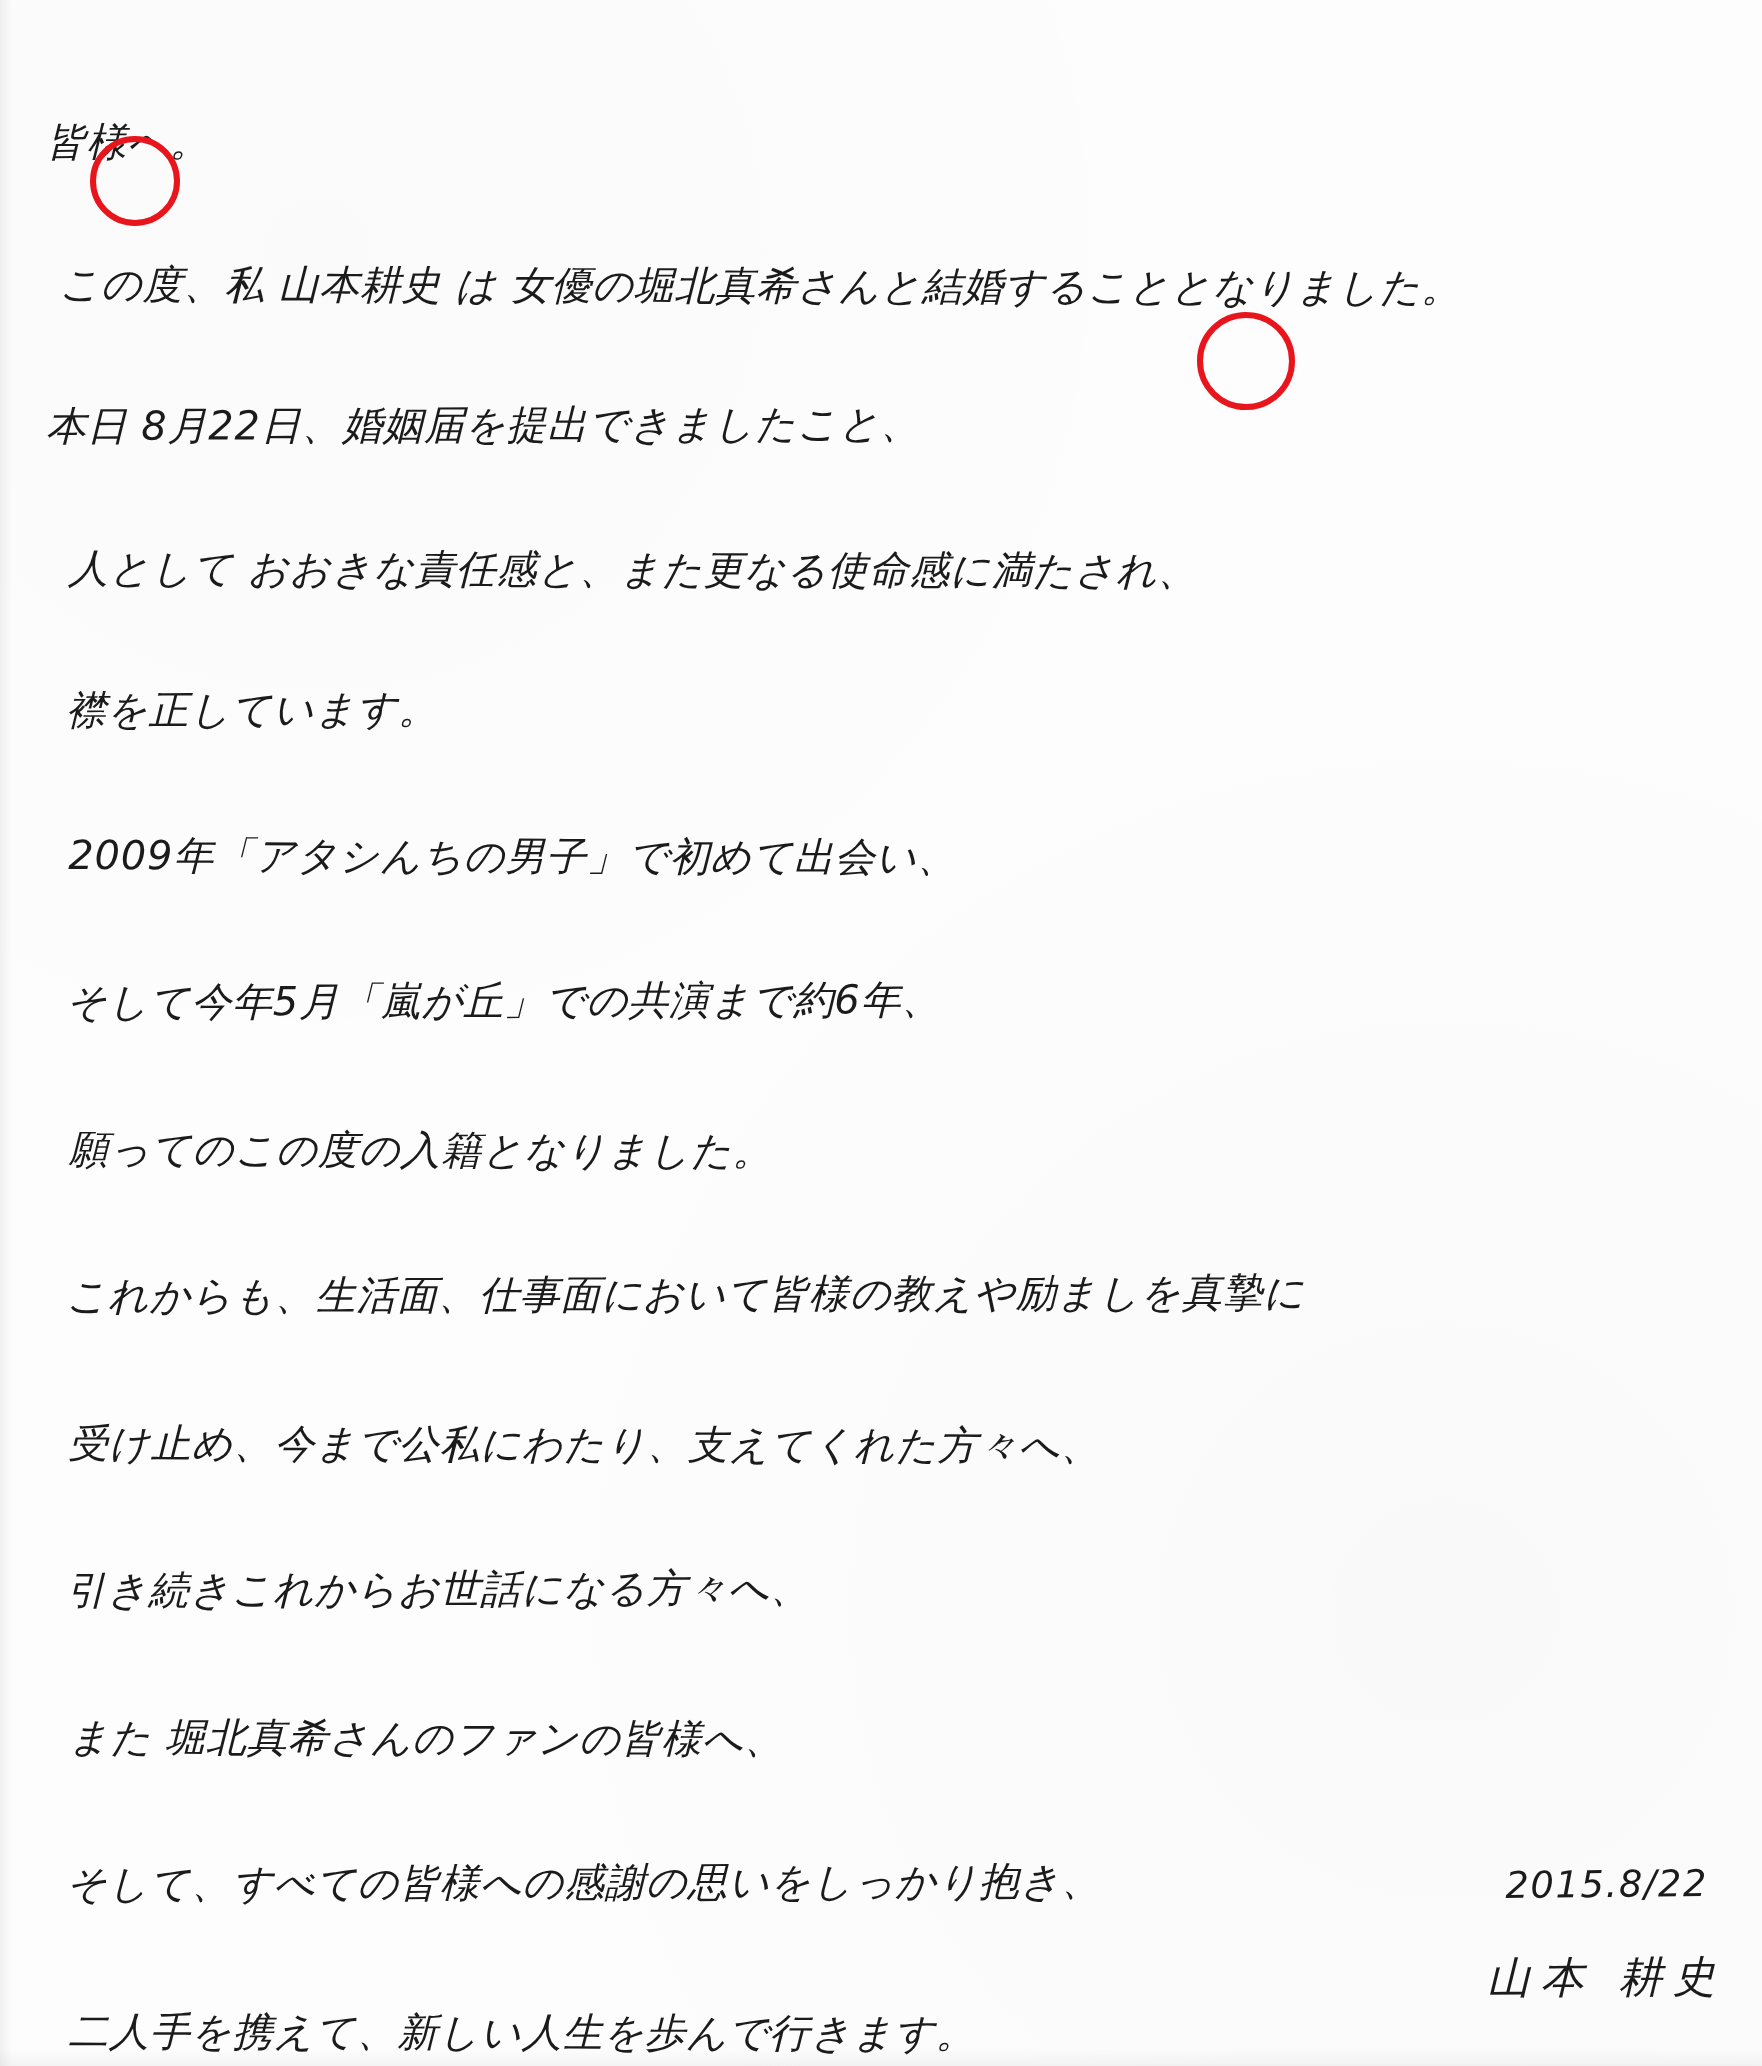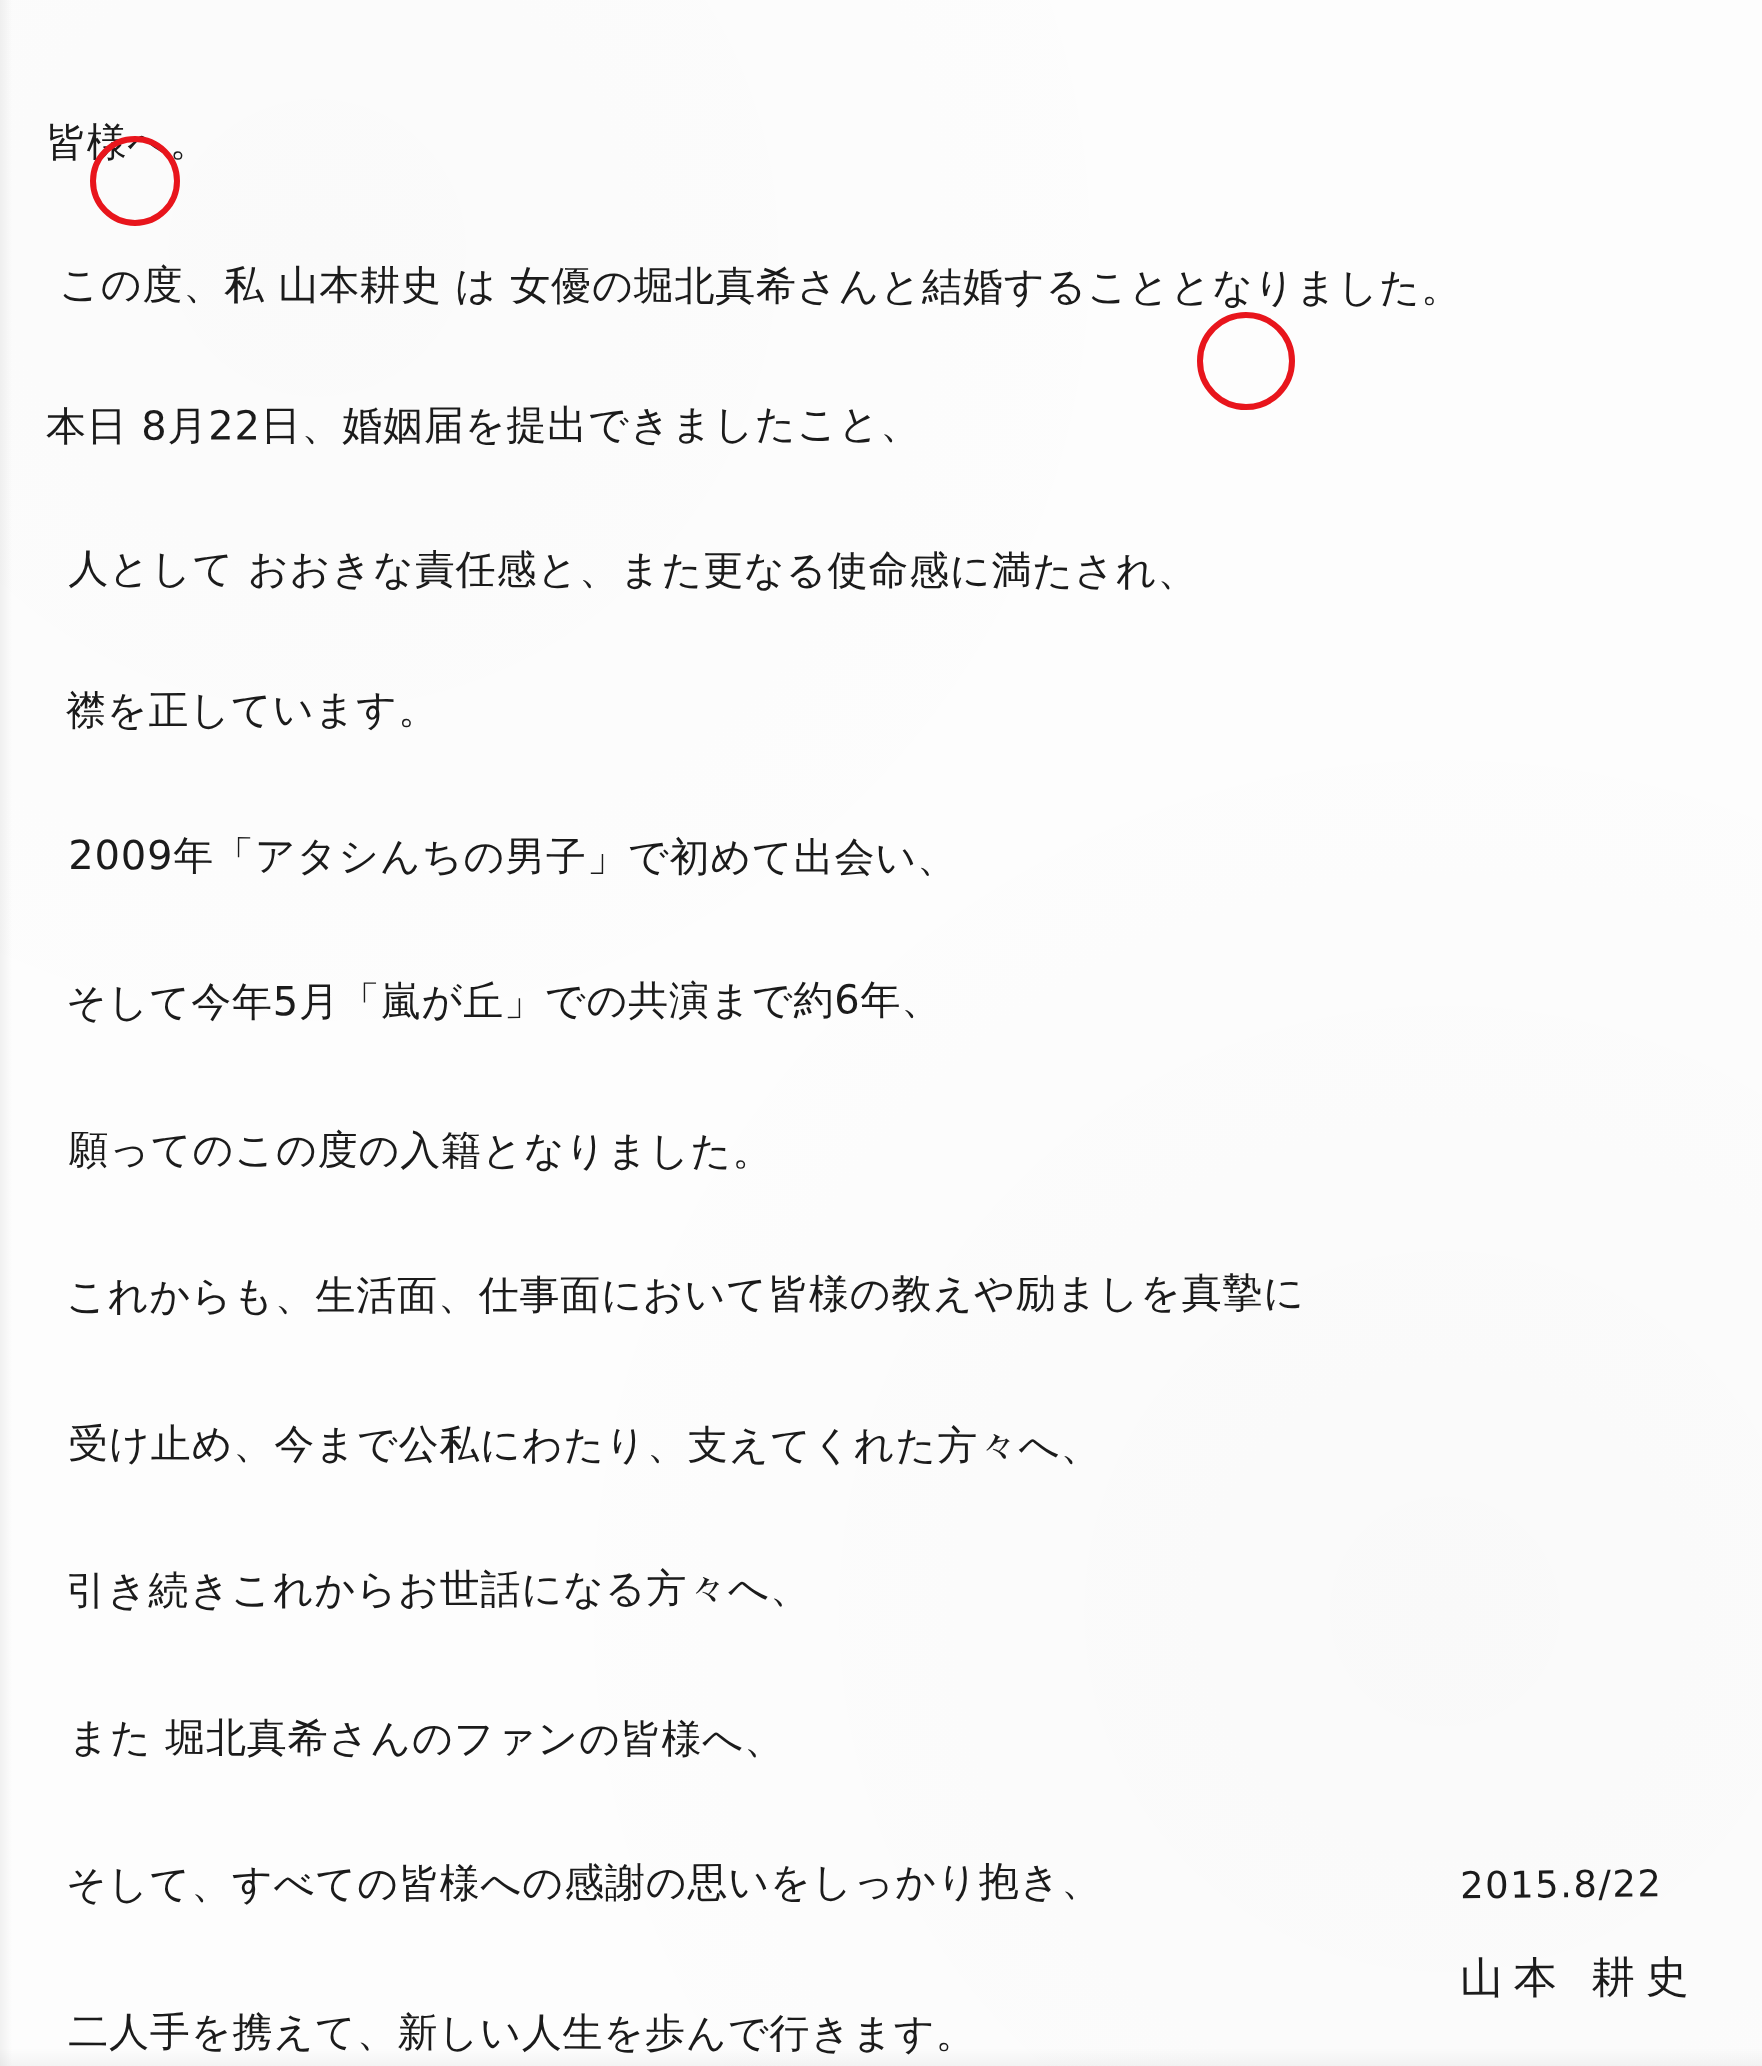--- a/index.html
+++ b/index.html
@@ -15,20 +15,21 @@
     overflow: hidden;
   }
 
   #letter-sheet {
     position: absolute;
     inset: 0;
     background: #fdfdfd;
     background-image:
       radial-gradient(circle at 18% 12%, rgba(0,0,0,0.012) 0, rgba(0,0,0,0) 40%),
       radial-gradient(circle at 82% 78%, rgba(0,0,0,0.015) 0, rgba(0,0,0,0) 45%);
+    font-style: italic;
   }
 
   
   .hand-text {
     position: absolute;
     left: 46px;
     top: 30.5px;
     width: 1677px;
     color: #1b1b1b;
     font-family: "DejaVu Sans", sans-serif;
@@ -56,22 +57,22 @@
     position: absolute;
     border: 6.9px solid #e8151c;
     border-radius: 50%;
     box-sizing: border-box;
     background: transparent;
   }
 
   
   .sign-block {
     position: absolute;
-    right: 63px;
-    text-align: left;
+    right: 36px;
+    text-align: center;
     color: #1b1b1b;
     font-family: "DejaVu Sans", sans-serif;
   }
   .sign-date {
     font-size: 37px;
     letter-spacing: 1.5px;
     transform: rotate(-0.6deg);
   }
   .sign-name {
     margin-top: 43px;

